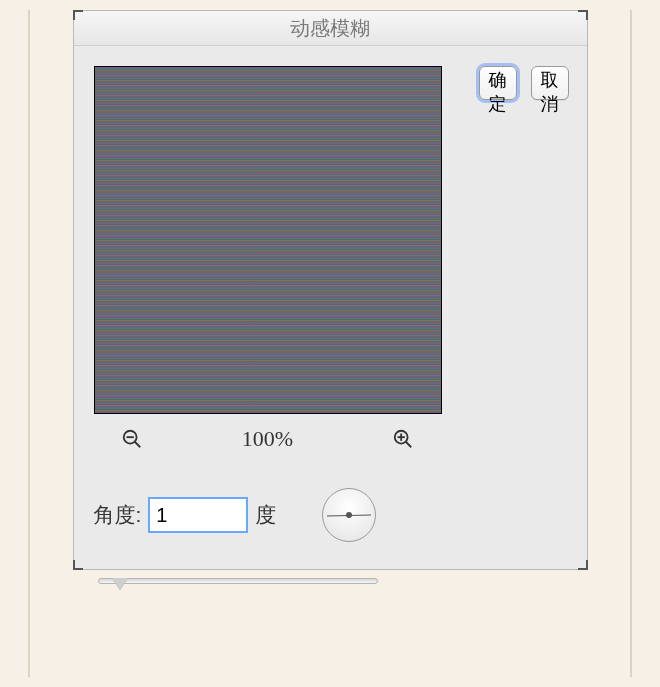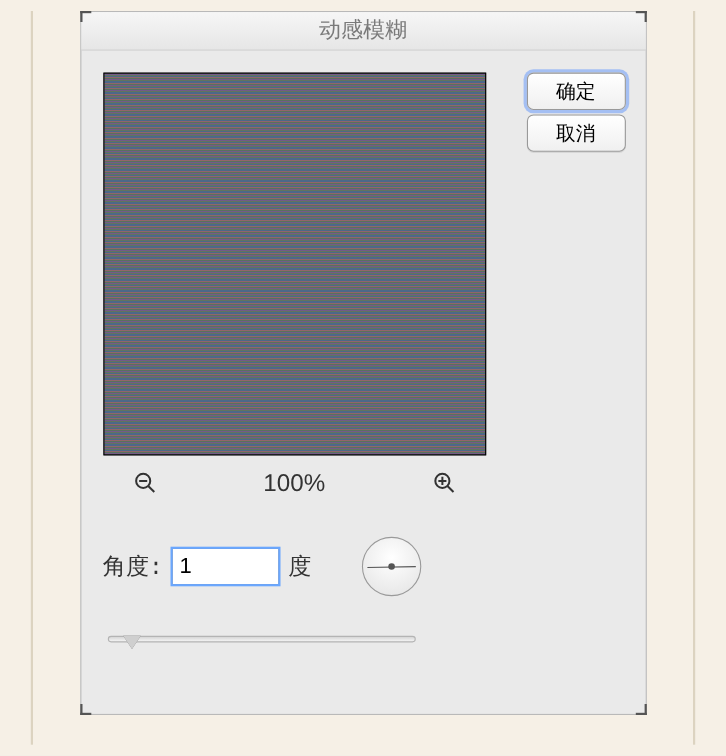--- a/index.html
+++ b/index.html
@@ -28,21 +28,21 @@
   .col {
     width: 40px;
   }
   .dialog-wrap {
     width: 520px;
     display: flex;
     justify-content: center;
   }
   .dialog {
     width: 515px;
-    height: 640px;
+    height: 560px;
     background: #eaeaea;
     border: 1px solid #b9b9b9;
     position: relative;
     box-sizing: border-box;
   }
   .titlebar {
     height: 34px;
     line-height: 34px;
     text-align: center;
     font-size: 20px;
@@ -85,37 +85,38 @@
   }
   .zoom-row {
     width: 348px;
     display: flex;
     align-items: center;
     justify-content: space-between;
     margin-top: 12px;
     padding: 0 26px;
     box-sizing: border-box;
     font-size: 22px;
+    font-family: Liberation Serif, serif;
   }
   .zoom-row .mag {
     width: 24px;
     height: 24px;
     display: inline-flex;
     align-items: center;
     justify-content: center;
     cursor: pointer;
   }
   .right-col {
     position: absolute;
     right: 18px;
     top: 20px;
     width: 90px;
     display: flex;
-    flex-direction: column;
-    gap: 4px;
+    flex-direction: row;
+    gap: 14px;
     align-items: stretch;
   }
   .btn {
     height: 34px;
     border: 1px solid #999;
     border-radius: 6px;
     background: linear-gradient(#ffffff, #f0f0f0);
     font-size: 18px;
     cursor: pointer;
     box-shadow: 0 1px 0 rgba(0,0,0,0.08);
@@ -140,21 +141,20 @@
   }
   .row {
     display: flex;
     align-items: center;
     gap: 8px;
     font-size: 21px;
     margin-bottom: 32px;
   }
   .row label {
     white-space: nowrap;
-    font-family: Liberation Mono, monospace;
   }
   .numfield {
     width: 98px;
     height: 34px;
     font-size: 20px;
     padding: 2px 6px;
     border: 1px solid #888;
     box-sizing: border-box;
     background: #fff;
   }

